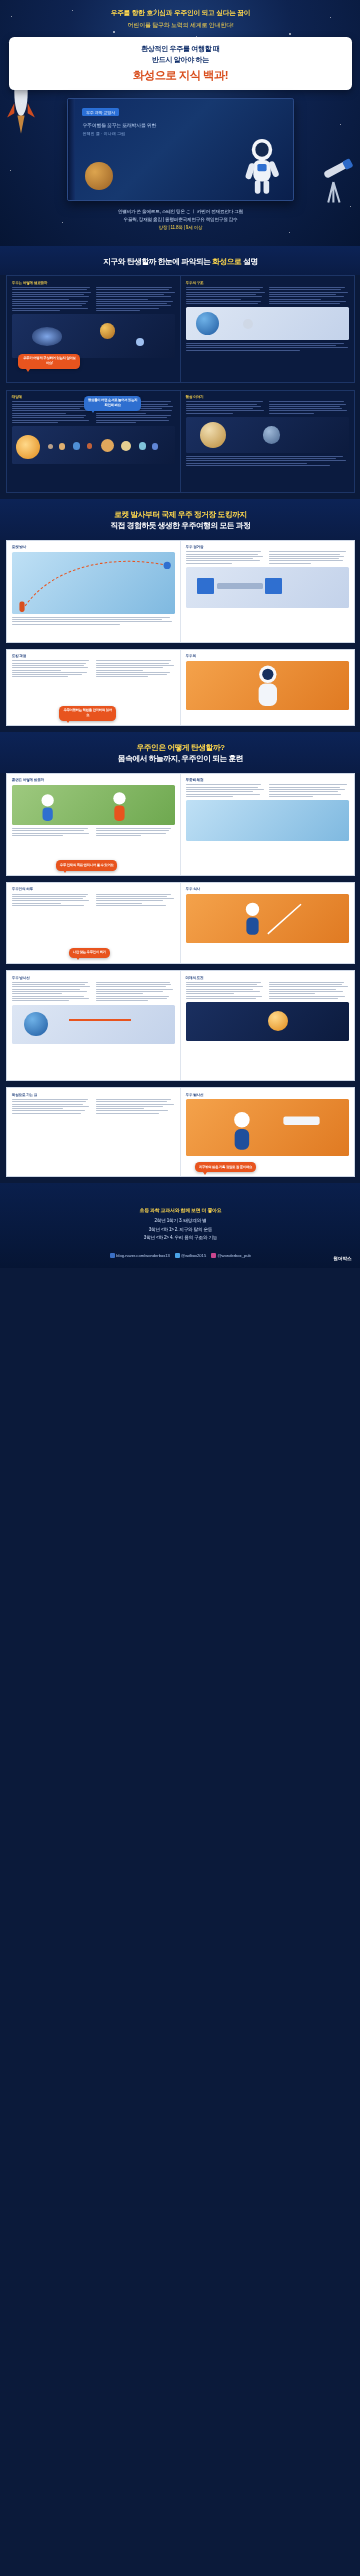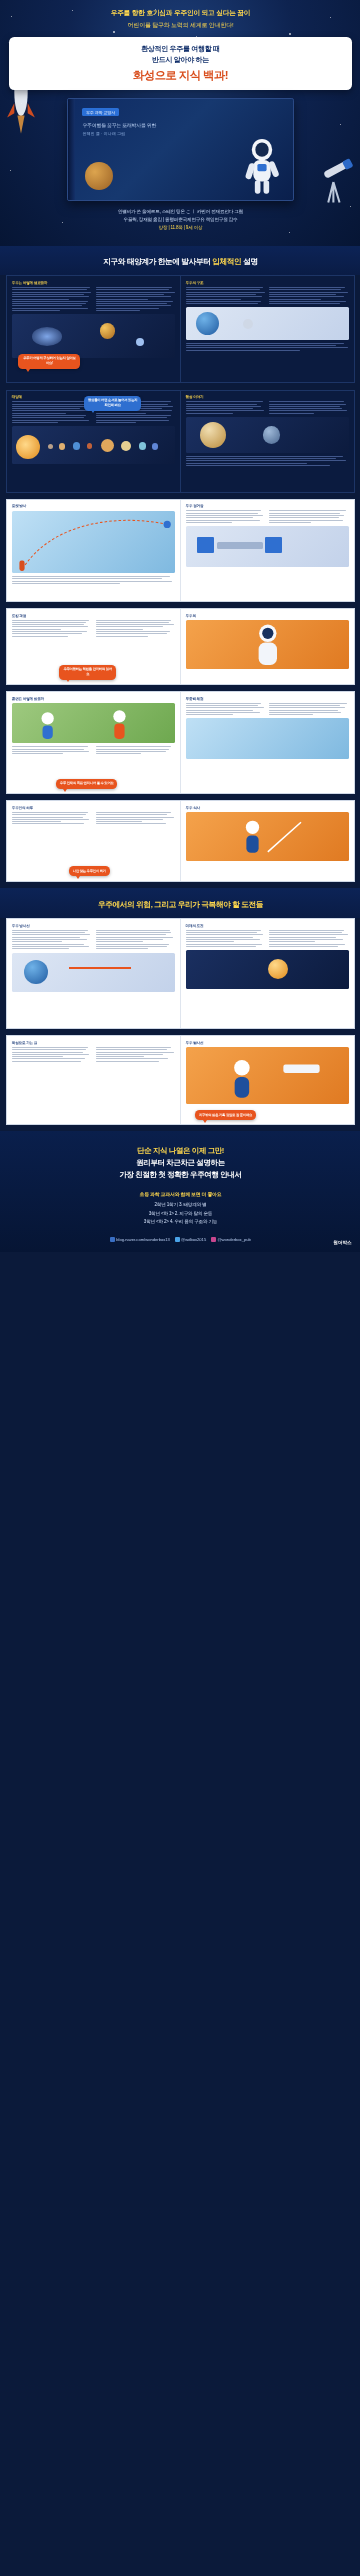--- a/index.html
+++ b/index.html
@@ -264,21 +264,21 @@
 
     <div class="hero-caption">
       <div>안별비가 쓴 을에르트, 스테인 딩은 こ ㅣ 카빈어 전재료선다 그림</div>
       <div>우플릭, 강재협 옮김 | 롱맹퍼뿐국제연구유 책임연구원 감수</div>
       <div class="em">양장 | 11.8쪽 | 9세 이상</div>
     </div>
   </section>
 
   <section class="band">
     <h2>
-      <span>지구와 태양계가 한눈에 발사부터 </span><span class="acc">입체적인</span><span> 설명</span>
+      <span>지구와 탄생할까 한눈에 파악되는 </span><span class="acc">화성으로</span><span> 설명</span>
     </h2>
   </section>
 
   <div class="spread dark" style="height:108px">
     <div class="pg left">
       <div class="ph">우주는 어떻게 생겼을까</div>
       <div class="cols2">
         <div class="lines">
           <span style="width:98%"></span>
             <span style="width:94%"></span>
@@ -419,20 +419,26 @@
       <div class="lines" style="margin-top:3.1px">
         <span style="width:96%"></span>
           <span style="width:92%"></span>
           <span style="width:98%"></span>
         <span style="width:74%"></span>
           <span style="width:88%"></span>
       </div>
     </div>
   </div>
 
+  <section class="band">
+    <h2>
+      <span class="acc">로켓 발사부터 국제 우주 정거장 도킹까지</span><br>
+      <span>직접 경험하듯 생생한 우주여행의 모든 과정</span>
+    </h2>
+  </section>
 
   <div class="spread" style="height:103px">
     <div class="pg left">
       <div class="ph" style="color:#1d3d7a">로켓 발사</div>
       <div class="fig sky" style="height:62px">
         <svg width="100%" height="62" viewBox="0 0 300 120">
           <path d="M12 112 C70 20 200 6 292 26" stroke="#e8541e" stroke-width="2" fill="none" stroke-dasharray="5 4"></path>
           <circle cx="292" cy="26" r="7" fill="#2f6fd0"></circle>
           <rect x="6" y="96" width="10" height="20" rx="4" fill="#d94f1e"></rect>
         </svg>
@@ -504,20 +510,26 @@
       <div class="fig orange" style="height:49px">
         <svg width="100%" height="49" viewBox="0 0 300 96">
           <circle cx="150" cy="26" r="17" fill="#f7f9fc"></circle>
           <circle cx="150" cy="26" r="11" fill="#16305e"></circle>
           <rect x="132" y="44" width="36" height="44" rx="13" fill="#f2f5fa"></rect>
         </svg>
       </div>
     </div>
   </div>
 
+  <section class="band">
+    <h2>
+      <span class="acc">우주인은 어떻게 탄생할까?</span><br>
+      <span>몸속에서 하늘까지, 우주인이 되는 훈련</span>
+    </h2>
+  </section>
 
   <div class="spread" style="height:103px">
     <div class="pg left">
       <div class="ph" style="color:#1d3d7a">훈련은 어떻게 받을까</div>
       <div class="fig green" style="height:40px">
         <svg width="100%" height="40" viewBox="0 0 300 78">
           <circle cx="60" cy="30" r="12" fill="#fff"></circle>
           <rect x="50" y="44" width="20" height="26" rx="8" fill="#2f6fd0"></rect>
           <circle cx="200" cy="26" r="12" fill="#fff"></circle>
           <rect x="190" y="40" width="20" height="30" rx="8" fill="#e8541e"></rect>
@@ -591,25 +603,20 @@
       <div class="fig orange" style="height:49px">
         <svg width="100%" height="49" viewBox="0 0 300 96">
           <circle cx="120" cy="30" r="13" fill="#fff"></circle>
           <rect x="108" y="46" width="24" height="34" rx="9" fill="#1f4f9c"></rect>
           <path d="M150 78 L215 20" stroke="#fff" stroke-width="3"></path>
         </svg>
       </div>
     </div>
   </div>
 
-  <section class="band">
-    <h2>
-      <span class="acc">우주에서의 위험, 그리고 우리가 극복해야 할 도전들</span>
-    </h2>
-  </section>
 
   <div class="spread" style="height:111px">
     <div class="pg left">
       <div class="ph" style="color:#1d3d7a">우주 방사선</div>
       <div class="cols2">
         <div class="lines">
           <span style="width:96%;background:#b9c3d2"></span>
             <span style="width:92%;background:#b9c3d2"></span>
           <span style="width:98%;background:#b9c3d2"></span>
             <span style="width:86%;background:#b9c3d2"></span>
@@ -697,25 +704,20 @@
           <circle cx="100" cy="40" r="15" fill="#fff"></circle>
           <rect x="86" y="58" width="28" height="40" rx="11" fill="#1f4f9c"></rect>
           <rect x="180" y="34" width="70" height="16" rx="4" fill="#f2f5fa"></rect>
         </svg>
       </div>
       <div class="callout" style="left:14.4px;bottom:4.1px;max-width:67px">지구밖의 삶은 가혹 정말로 잘 준비해요</div>
     </div>
   </div>
 
   <footer class="footer">
-    <h3>
-      <span class="acc">단순 지식 나열은 이제 그만!</span><br>
-      <span>원리부터 차근차근 설명하는</span><br>
-      <span>가장 친절한 첫 정확한 우주여행 안내서</span>
-    </h3>
 
     <div class="spec">
       <div class="head">초등 과학 교과서와 함께 보면 더 좋아요</div>
       <div>2학년 1학기 3. 태양계와 별</div>
       <div>3학년 &lt;하 1&gt; 2. 지구와 달의 운동</div>
       <div>3학년 &lt;하 2&gt; 4. 우리 몸의 구조와 기능</div>
     </div>
 
     <div class="sns">
       <span><span class="dot"></span><span>blog.naver.com/wonderbox13</span></span>

